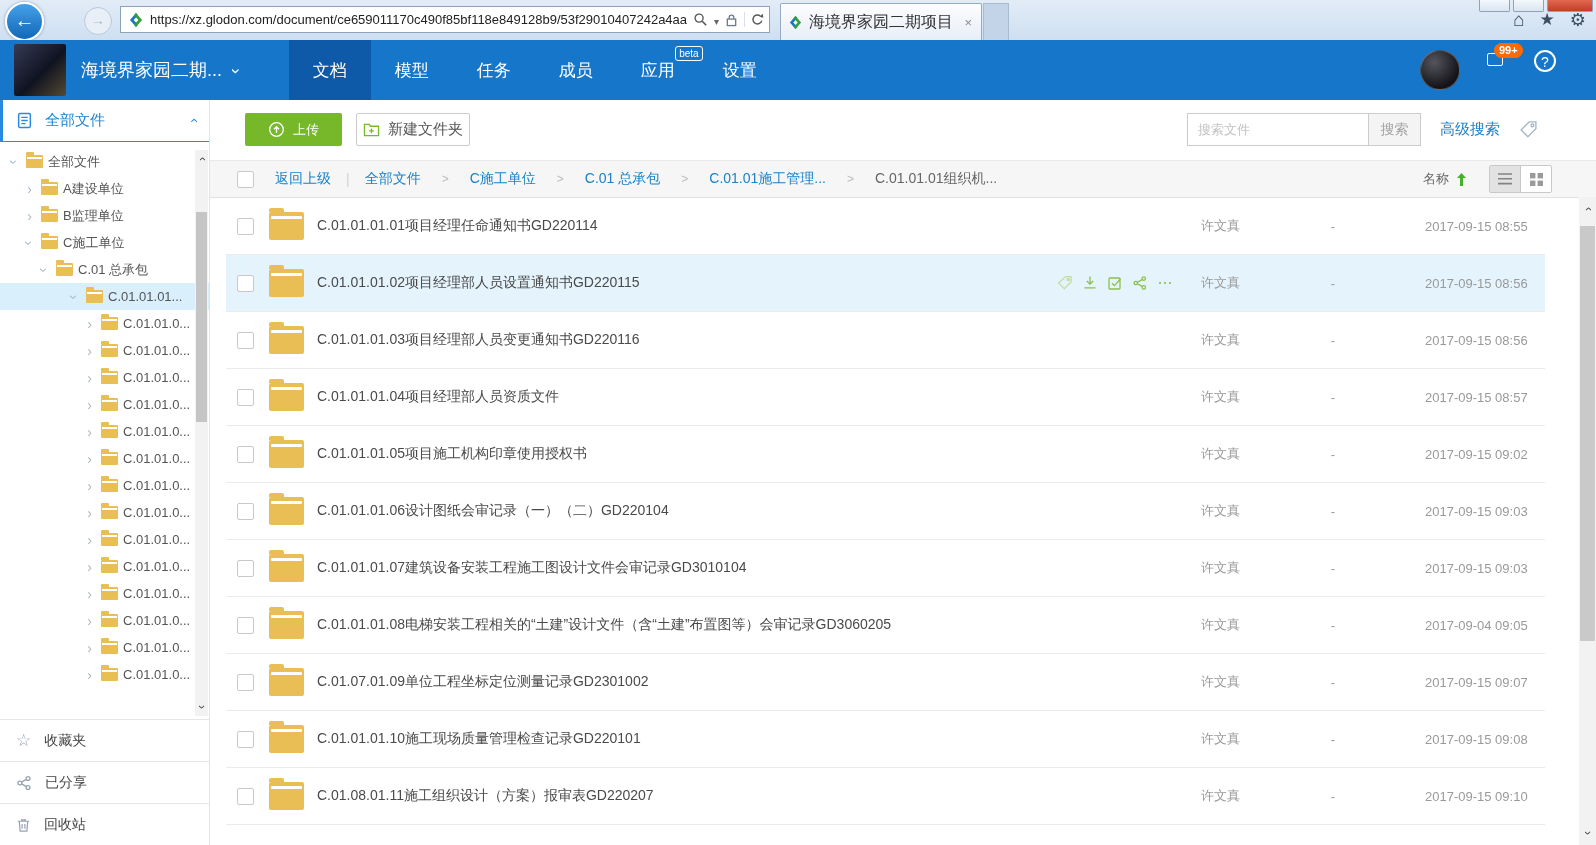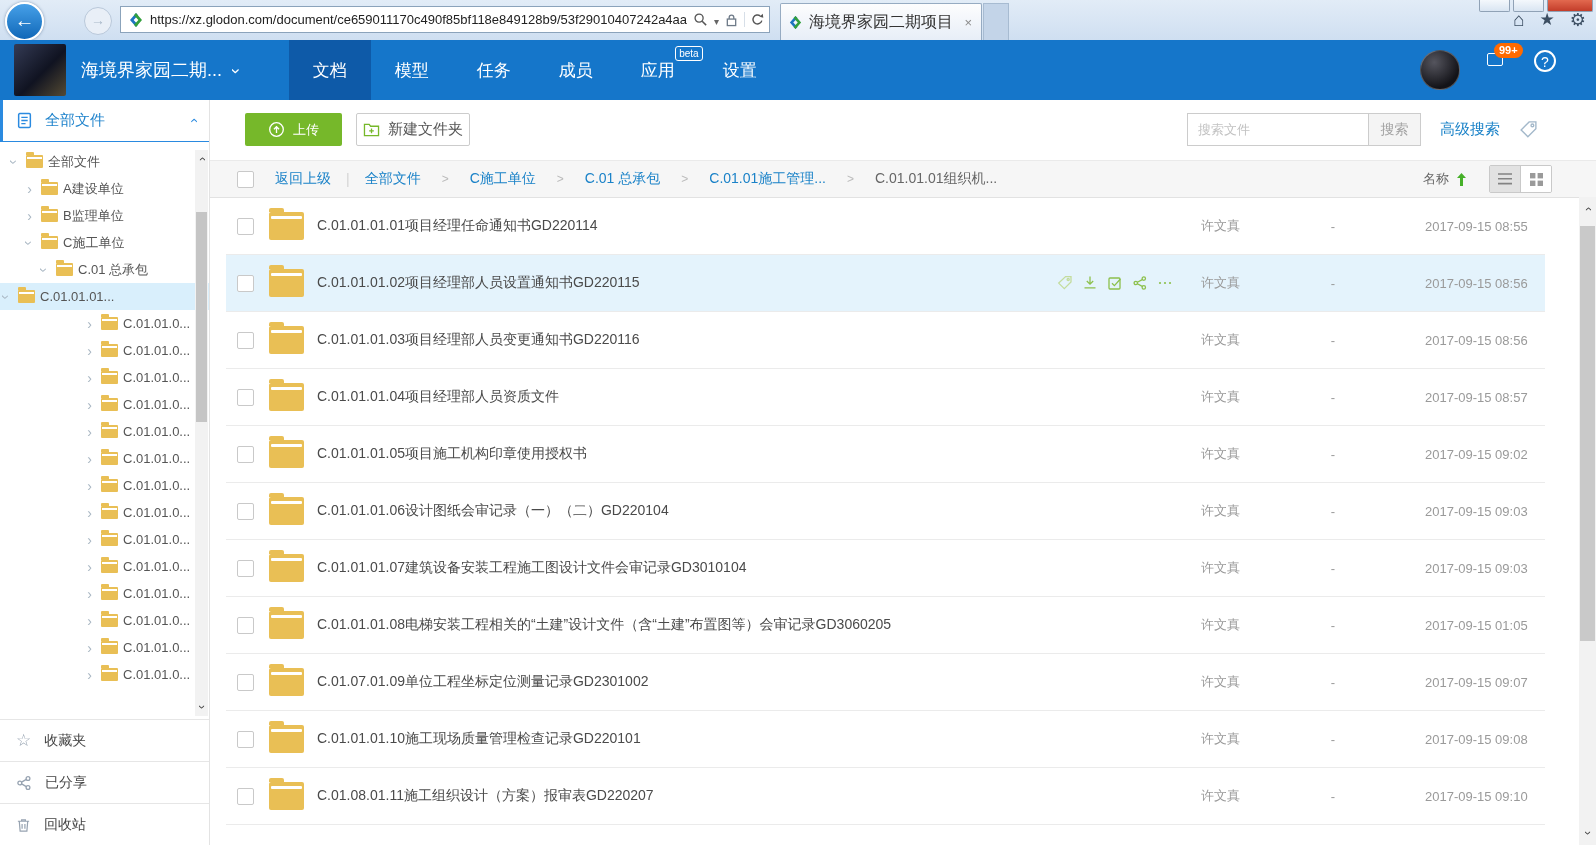--- a/index.html
+++ b/index.html
@@ -275,21 +275,21 @@
         <span class="nw">C施工单位</span>
       </div>
 
       <div class="titem expanded" style="padding-left: 38px;">
         <span class="chev"></span>
         <span class="tfolder"></span>
         <span class="nw">C.01 总承包</span>
       </div>
 
 
-      <div class="titem expanded selected" style="">
+      <div class="titem expanded selected" style="padding-left: 68px;">
         <span class="chev"></span>
         <span class="tfolder"></span>
         <span class="nw">C.01.01.01...</span>
       </div>
 
       <div class="titem" style="padding-left: 83px;">
         <span class="chev"></span>
         <span class="tfolder"></span>
         <span class="nw">C.01.01.0...</span>
       </div>
@@ -814,21 +814,21 @@
           <span class="aic">
             <svg width="16" height="16" viewBox="0 0 16 16" fill="#8cc04c">
               <circle cx="3" cy="8" r="1.1"></circle>
               <circle cx="8" cy="8" r="1.1"></circle>
               <circle cx="13" cy="8" r="1.1"></circle>
             </svg>
           </span>
         </span>
         <span class="owner">许文真</span>
         <span class="fsize">-</span>
-        <span class="fdate">2017-09-15 01:05</span>
+        <span class="fdate">2017-09-04 09:05</span>
       </div>
 
       <div class="row">
         <span class="cb"></span>
         <span class="folder"></span>
         <span class="fname">C.01.07.01.09单位工程坐标定位测量记录GD2301002</span>
         <span class="acts">
           <span class="aic">
             <svg width="16" height="16" viewBox="0 0 16 16" fill="none" stroke="#c3dc9d" stroke-width="1.3">
               <path d="M8.6 1.6H14v5.4L7.3 13.7 1.7 8.1z"></path>

